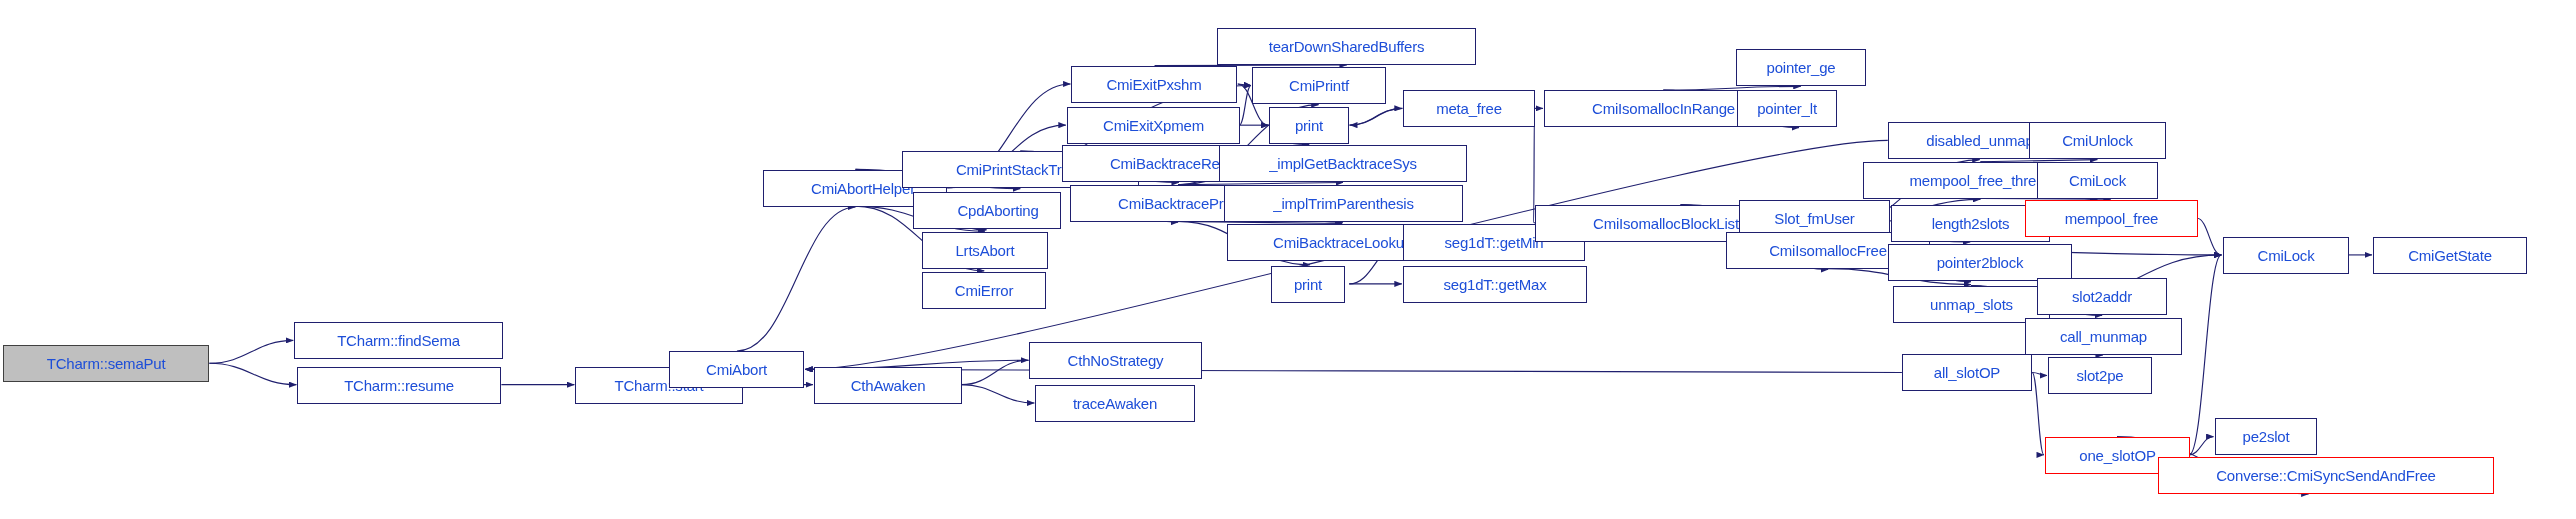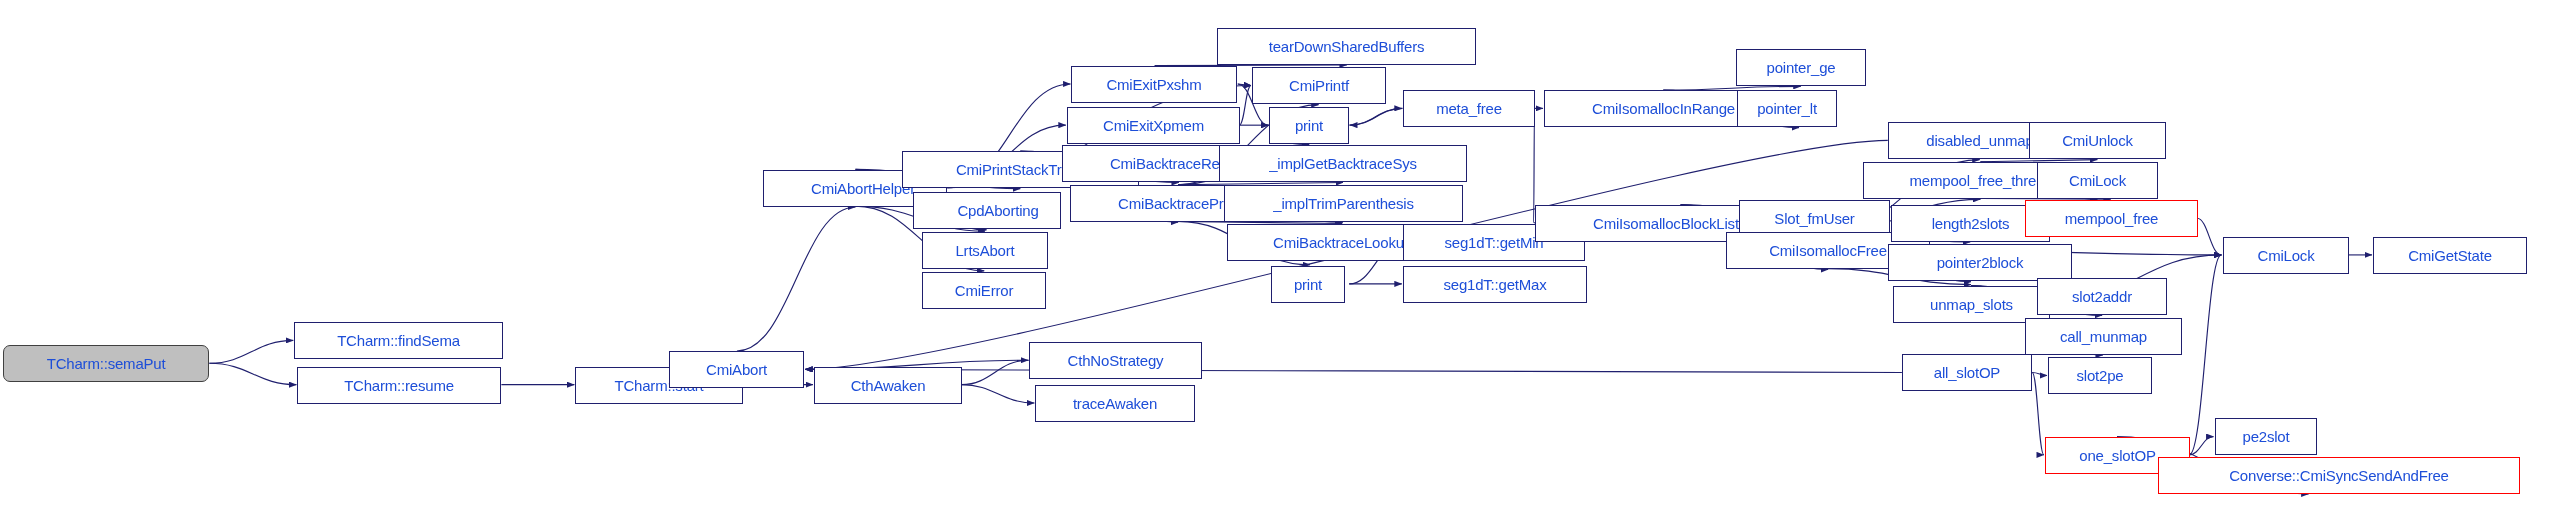--- a/index.html
+++ b/index.html
@@ -23,21 +23,21 @@
     color:#1d4ed8;
     font-size:15px;
     line-height:1;
     display:flex;
     align-items:center;
     justify-content:center;
     white-space:nowrap;
     letter-spacing:-0.2px;
   }
   .node.red{ border-color:#ff0000; }
-  .node.current{ background:#bfbfbf; border-color:#404040;border-radius:7px; }
+  .node.current{ background:#bfbfbf; border-color:#404040; }
 </style>
 </head>
 <body>
 
 <div id="canvas">
   <svg id="edges" viewBox="0 0 2952 595" width="2576" height="519">
     <defs>
       <marker id="arrow" markerWidth="9" markerHeight="7" refX="8.5" refY="3.5" orient="auto" markerUnits="userSpaceOnUse">
         <path d="M0,0 L9,3.5 L0,7 z" fill="#1f1f6e"></path>
       </marker>
@@ -145,18 +145,18 @@
       <div class="node" style="left: 1893px; top: 286px; width: 157px; height: 37px;">unmap_slots</div>
       <div class="node" style="left: 2029px; top: 122px; width: 137px; height: 37px;">CmiUnlock</div>
       <div class="node" style="left: 2037px; top: 162px; width: 121px; height: 37px;">CmiLock</div>
       <div class="node red" style="left: 2025px; top: 200px; width: 173px; height: 37px;">mempool_free</div>
       <div class="node" style="left: 2037px; top: 278px; width: 130px; height: 37px;">slot2addr</div>
       <div class="node" style="left: 2025px; top: 318px; width: 157px; height: 37px;">call_munmap</div>
       <div class="node" style="left: 1902px; top: 354px; width: 130px; height: 37px;">all_slotOP</div>
       <div class="node" style="left: 2048px; top: 357px; width: 104px; height: 37px;">slot2pe</div>
       <div class="node red" style="left: 2045px; top: 437px; width: 145px; height: 37px;">one_slotOP</div>
       <div class="node" style="left: 2215px; top: 418px; width: 102px; height: 37px;">pe2slot</div>
-      <div class="node red" style="left: 2158px; top: 457px; width: 362px; height: 37px;">Converse::CmiSyncSendAndFree</div>
+      <div class="node red" style="left: 2158px; top: 457px; width: 336px; height: 37px;">Converse::CmiSyncSendAndFree</div>
       <div class="node" style="left: 2223px; top: 237px; width: 126px; height: 37px;">CmiLock</div>
       <div class="node" style="left: 2373px; top: 237px; width: 154px; height: 37px;">CmiGetState</div>
     </div>
 </div>
 
 
 </body></html>

